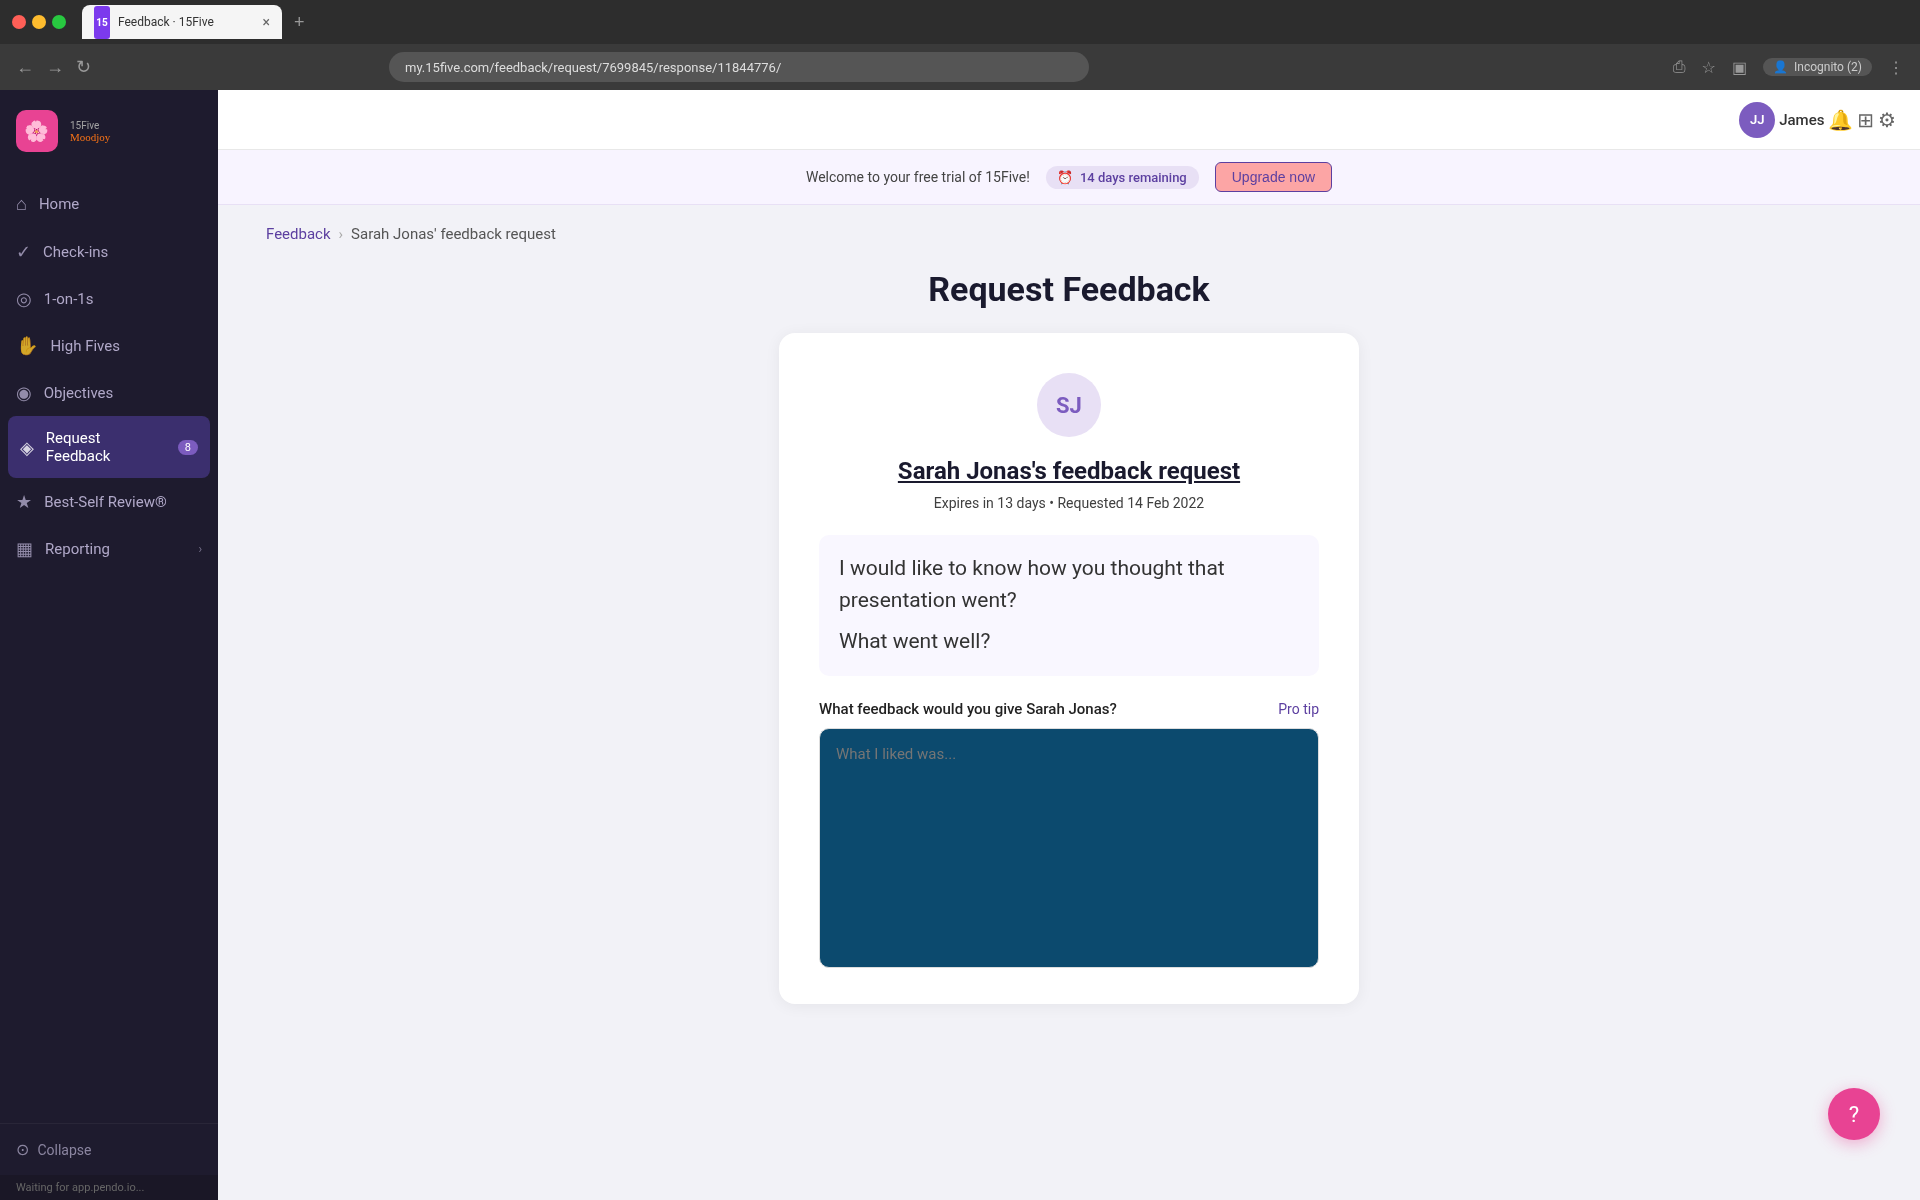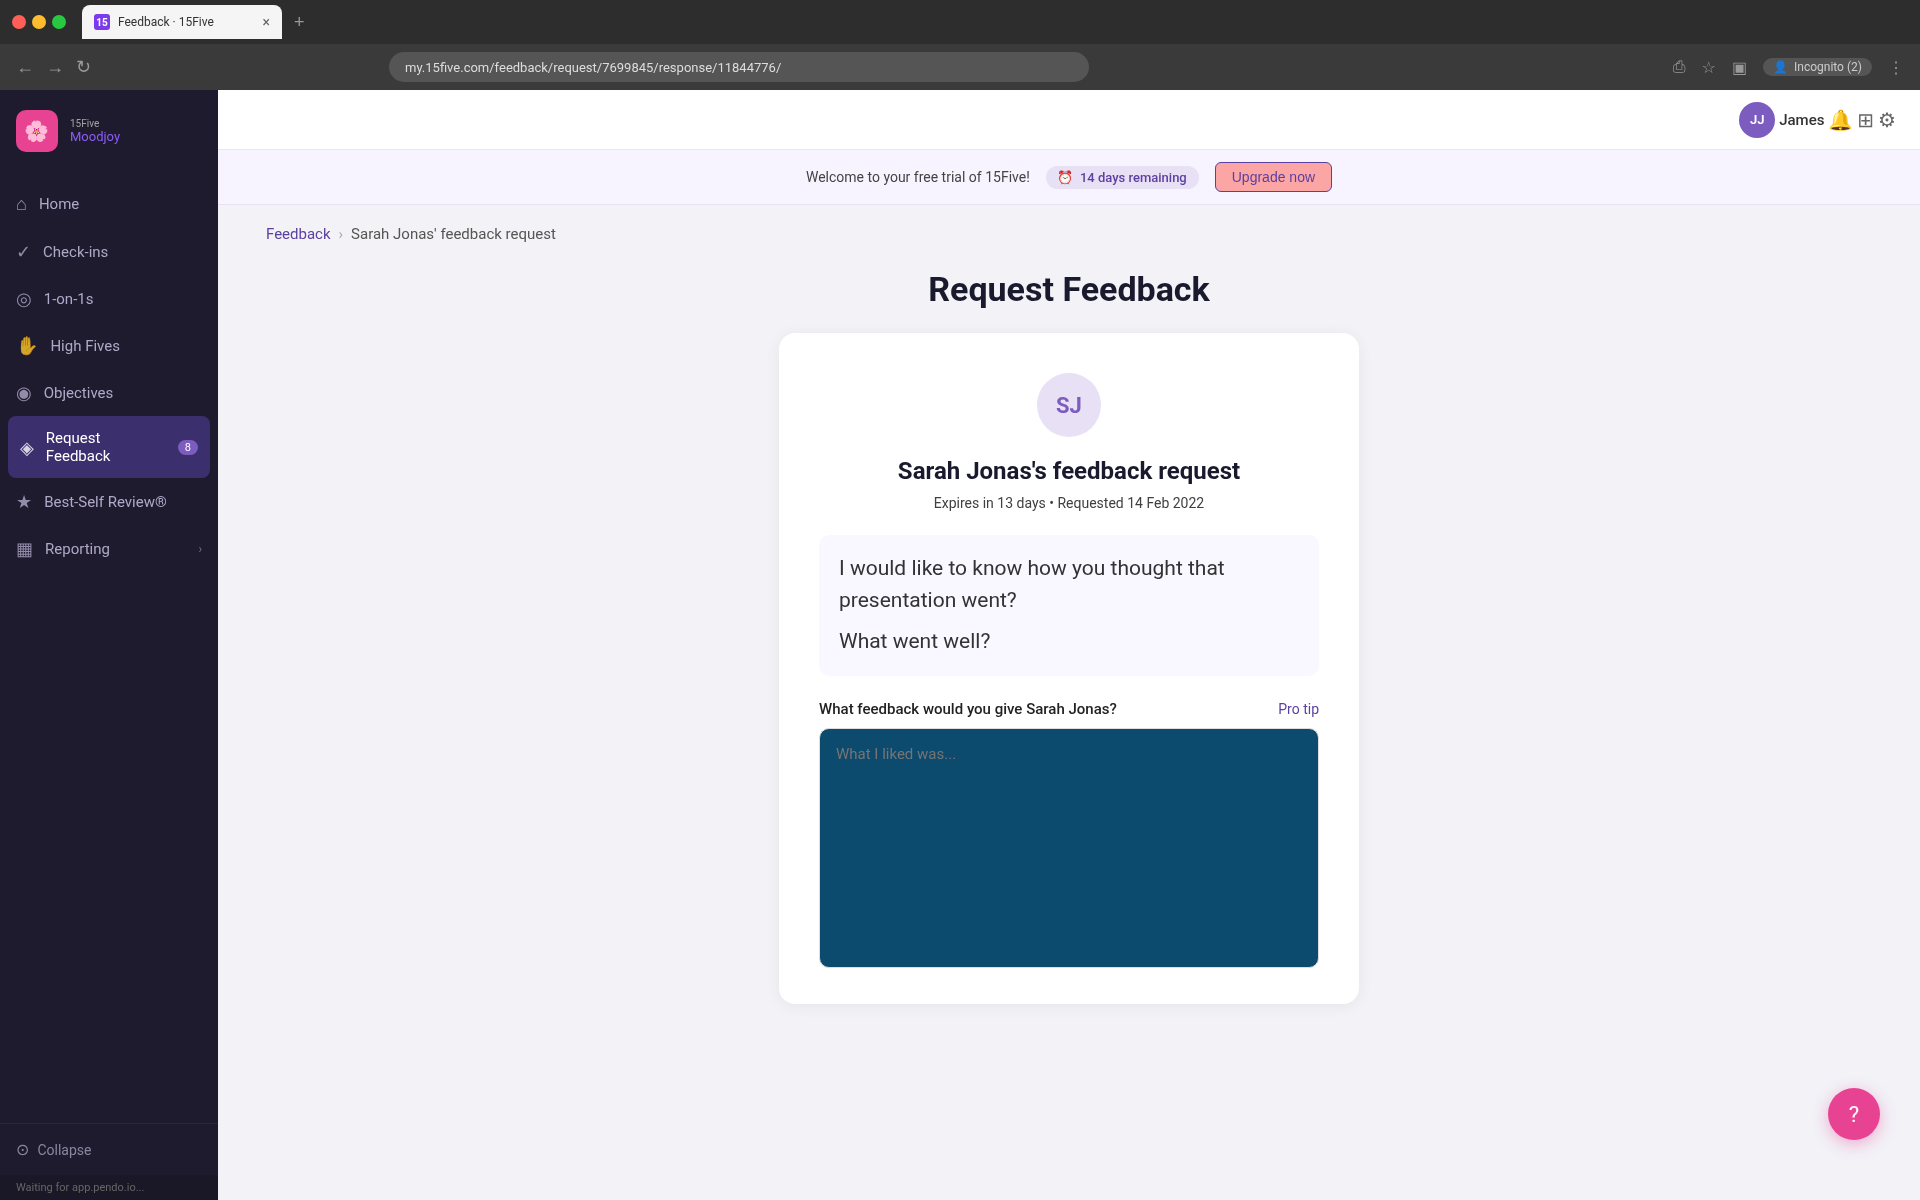--- a/index.html
+++ b/index.html
@@ -8,42 +8,42 @@
     
     .browser-chrome { background: #2d2d2d; height: 90px; display: flex; flex-direction: column; }
     .browser-titlebar { display: flex; align-items: center; padding: 8px 12px; gap: 8px; height: 44px; }
     .browser-dots { display: flex; gap: 6px; margin-right: 8px; }
     .browser-dot { width: 14px; height: 14px; border-radius: 50%; }
     .browser-dot.red { background: #ff5f57; }
     .browser-dot.yellow { background: #febc2e; }
     .browser-dot.green { background: #28c840; }
     .browser-tab { background: #3d3d3d; border-radius: 8px 8px 0 0; display: flex; align-items: center; padding: 6px 12px; gap: 8px; min-width: 200px; height: 34px; }
     .browser-tab.active { background: #f5f5f5; }
-    .tab-favicon { width: 16px; height: 16px; border-radius: 3px; background: #7c3aed; display: flex; align-items: center; justify-content: center; }
+    .tab-favicon { width: 16px; height: 33px; border-radius: 3px; background: #7c3aed; display: flex; align-items: center; justify-content: center; }
     .tab-title { font-size: 12px; color: #333; flex: 1; }
     .tab-close { font-size: 14px; color: #666; cursor: pointer; }
     .tab-new { background: none; color: #999; font-size: 18px; border: none; cursor: pointer; margin-left: 4px; }
     .browser-address-bar { background: #3a3a3a; height: 46px; display: flex; align-items: center; padding: 0 16px; gap: 12px; }
     .nav-btn { background: none; border: none; color: #999; font-size: 18px; cursor: pointer; }
     .address-field { background: #555; border-radius: 20px; flex: 1; height: 30px; display: flex; align-items: center; padding: 0 16px; max-width: 700px; margin: 0 auto; }
     .address-text { font-size: 13px; color: #ddd; }
     .browser-actions { display: flex; align-items: center; gap: 16px; margin-left: auto; }
     .browser-action-btn { background: none; border: none; color: #999; font-size: 16px; cursor: pointer; }
     .incognito-badge { background: #555; border-radius: 12px; padding: 2px 10px; color: #ccc; font-size: 12px; display: flex; align-items: center; gap: 6px; }
 
     
     .app-layout { display: flex; flex: 1; height: calc(1200px - 90px); }
 
     
     .sidebar { width: 218px; background: #1e1b2e; display: flex; flex-direction: column; flex-shrink: 0; }
     .sidebar-brand { display: flex; align-items: center; gap: 12px; padding: 20px 16px; }
     .brand-logo { width: 42px; height: 42px; border-radius: 10px; background: #e84393; display: flex; align-items: center; justify-content: center; font-size: 20px; }
     .brand-text { }
     .brand-name { color: #a3a3a3; font-size: 10px; font-weight: 400; }
-    .brand-sub { color: #8b5cf6; font-size: 13px; }
+    .brand-sub { color: #f97316; font-size: 11px; font-family: Liberation Serif, serif; }
     .sidebar-nav { flex: 1; padding: 8px 0; }
     .nav-item { display: flex; align-items: center; gap: 12px; padding: 13px 16px; cursor: pointer; color: #b0a8c8; font-size: 15px; border-radius: 0; transition: background 0.15s; }
     .nav-item.active { background: #3b2f6e; color: white; border-radius: 8px; margin: 0 8px; padding: 13px 12px; }
     .nav-item .nav-icon { font-size: 18px; opacity: 0.8; }
     .nav-item .nav-label { flex: 1; }
     .nav-badge { background: #7c5cbf; color: white; border-radius: 10px; font-size: 11px; padding: 1px 7px; }
     .nav-item .nav-chevron { font-size: 12px; opacity: 0.6; }
     .sidebar-footer { padding: 16px; display: flex; align-items: center; gap: 8px; cursor: pointer; color: #8b85a0; font-size: 14px; border-top: 1px solid rgba(255,255,255,0.05); }
     .sidebar-footer-icon { font-size: 16px; }
     .status-bar { background: #1a1726; padding: 6px 16px; color: #666; font-size: 11px; }
@@ -69,21 +69,21 @@
     .breadcrumb-sep { color: #aaa; font-size: 15px; }
     .breadcrumb-current { color: #555; font-size: 15px; }
 
     
     .page-title-bar { text-align: center; padding: 16px 0 24px; }
     .page-title { font-size: 34px; font-weight: 700; color: #1a1a2e; }
 
     
     .feedback-card { background: white; border-radius: 16px; max-width: 580px; margin: 0 auto; padding: 40px 40px 32px; box-shadow: 0 2px 16px rgba(0,0,0,0.06); }
     .avatar-circle { width: 64px; height: 64px; border-radius: 50%; background: #e8e0f5; display: flex; align-items: center; justify-content: center; color: #7c5cbf; font-size: 22px; font-weight: 700; margin: 0 auto 20px; }
-    .card-title { font-size: 24px; font-weight: 700; color: #1a1a2e; text-align: center; margin-bottom: 10px; }
+    .card-title { font-size: 24px; font-weight: 700; color: #1a1a2e; text-align: center; margin-bottom: 10px; text-decoration: underline; }
     .card-meta { font-size: 14px; color: #404040; text-align: center; margin-bottom: 24px; }
     .questions-block { background: #f9f7ff; border-radius: 10px; padding: 18px 20px; margin-bottom: 24px; }
     .question-text { font-size: 21px; color: #333; margin-bottom: 10px; line-height: 1.5; }
     .question-text:last-child { margin-bottom: 0; }
     .feedback-form-label { display: flex; align-items: center; justify-content: space-between; margin-bottom: 10px; }
     .feedback-question-label { font-size: 15px; color: #222; font-weight: 500; }
     .pro-tip-link { color: #5c3fa0; font-size: 14px; cursor: pointer; text-decoration: none; }
     .feedback-textarea { width: 100%; border: 1.5px solid #ddd; border-radius: 10px; padding: 16px; font-size: 15px; color: #999; resize: none; height: 240px; outline: none; font-family: inherit; background: #0c4a6e; }
 
     

